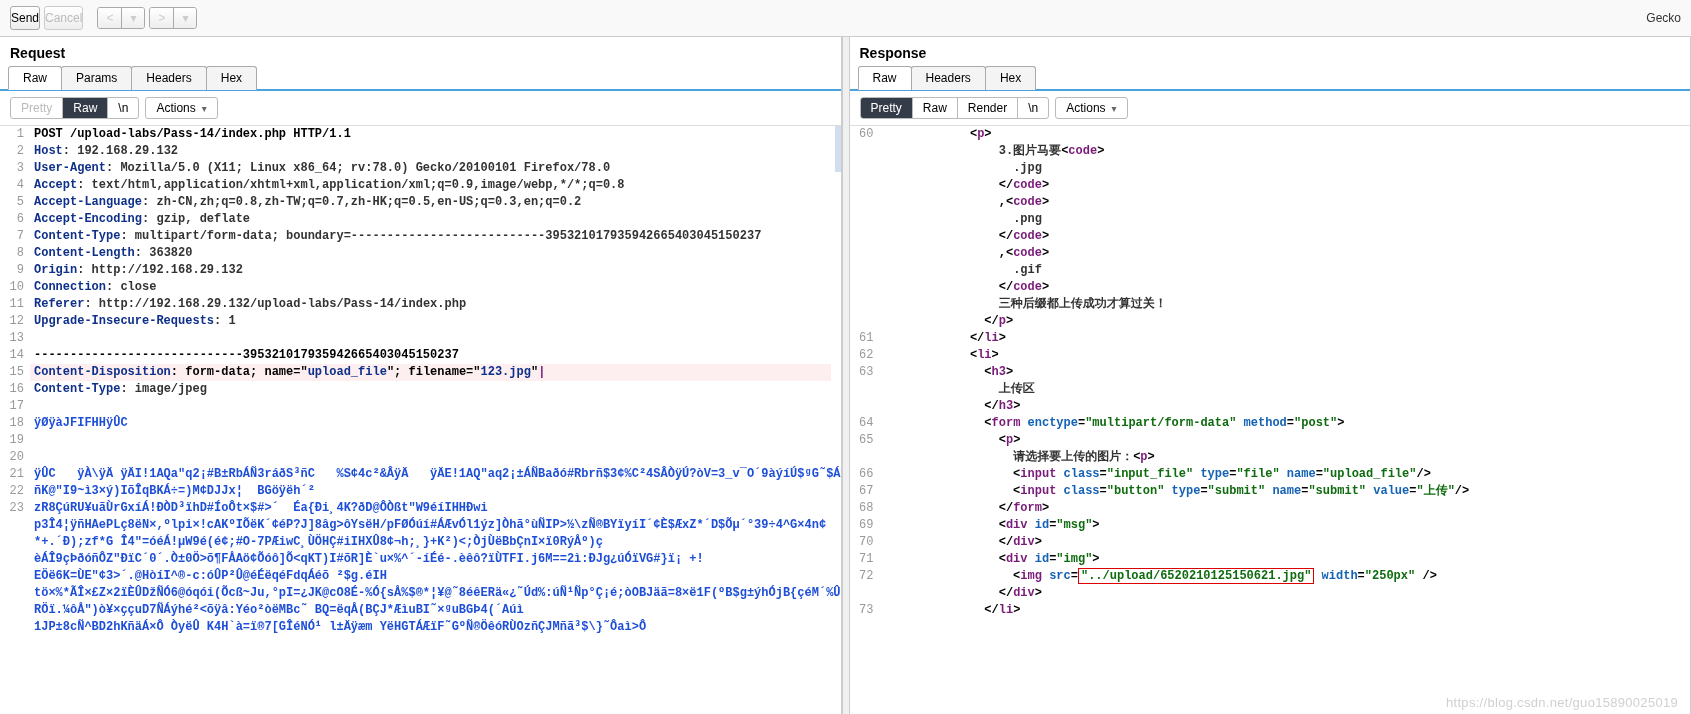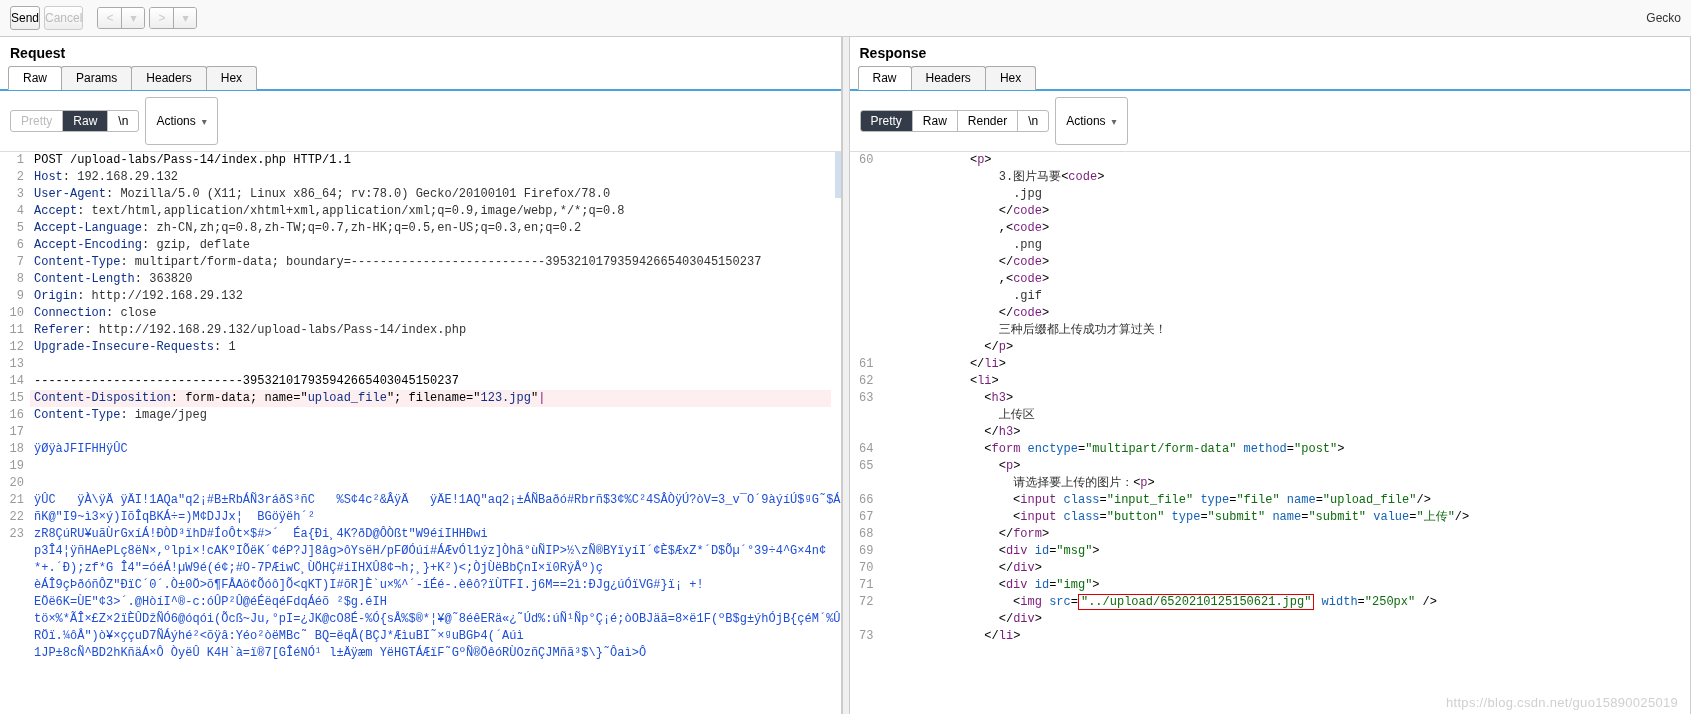--- a/index.html
+++ b/index.html
@@ -20,27 +20,27 @@
 .tabrow { display: flex; padding: 0 8px; border-bottom: 2px solid #4aa3dd; }
 .tab { border: 1px solid #aaa; border-bottom: none; padding: 4px 14px; background: #f4f4f4; font-size: 12px; margin-right: -1px; position: relative; top: 1px; border-radius: 3px 3px 0 0; }
 .tab.active { background: #fff; border-bottom: 1px solid #fff; }
 
 .subbar { display: flex; align-items: center; gap: 6px; padding: 6px 10px; border-bottom: 1px solid #ddd; }
 .pill { border: 1px solid #bbb; border-radius: 3px; display: inline-flex; overflow: hidden; }
 .pill .p { padding: 3px 10px; border-right: 1px solid #bbb; font-size: 12px; }
 .pill .p:last-child { border-right: none; }
 .pill .p.active { background: #333c48; color: #fff; }
 .pill .p.disabled { color: #bbb; }
-.actions { display: inline-flex; align-items: center; border: 1px solid #bbb; border-radius: 3px; padding: 16px 10px; gap: 4px; font-size: 12px; }
+.actions { display: inline-flex; align-items: center; border: 1px solid #bbb; border-radius: 3px; padding: 3px 10px; gap: 4px; font-size: 12px; }
 .caret::after { content: "▾"; font-size: 10px; color: #666; margin-left: 2px; }
 
 .codewrap { flex: 1; overflow: auto; font-family: "Courier New", monospace; font-size: 12px; line-height: 17px; padding: 0 0 0 0; background: #fff; position: relative; }
 .coderow { display: flex; }
 .gut { width: 30px; text-align: right; color: #999; padding-right: 6px; user-select: none; flex-shrink: 0; }
-.ln { white-space: pre; padding-left: 4px; }
+.ln { white-space: pre; padding-left: 4px; font-weight: bold; }
 .hn { color: #0e2f8a; } 
 .hv { color: #333; }
 .tagc { color: #7a1a7a; } 
 .txt { color: #333; }
 .rd { color: #1d4ed8; } 
 .hl { background: #fdeef0; }
 .cursor { color: #7a1a7a; }
 .kw-attr { color: #1462b5; }
 .kw-val { color: #0e6b0e; }
 .redbox { border: 1.5px solid #d00; padding: 0 2px; }

